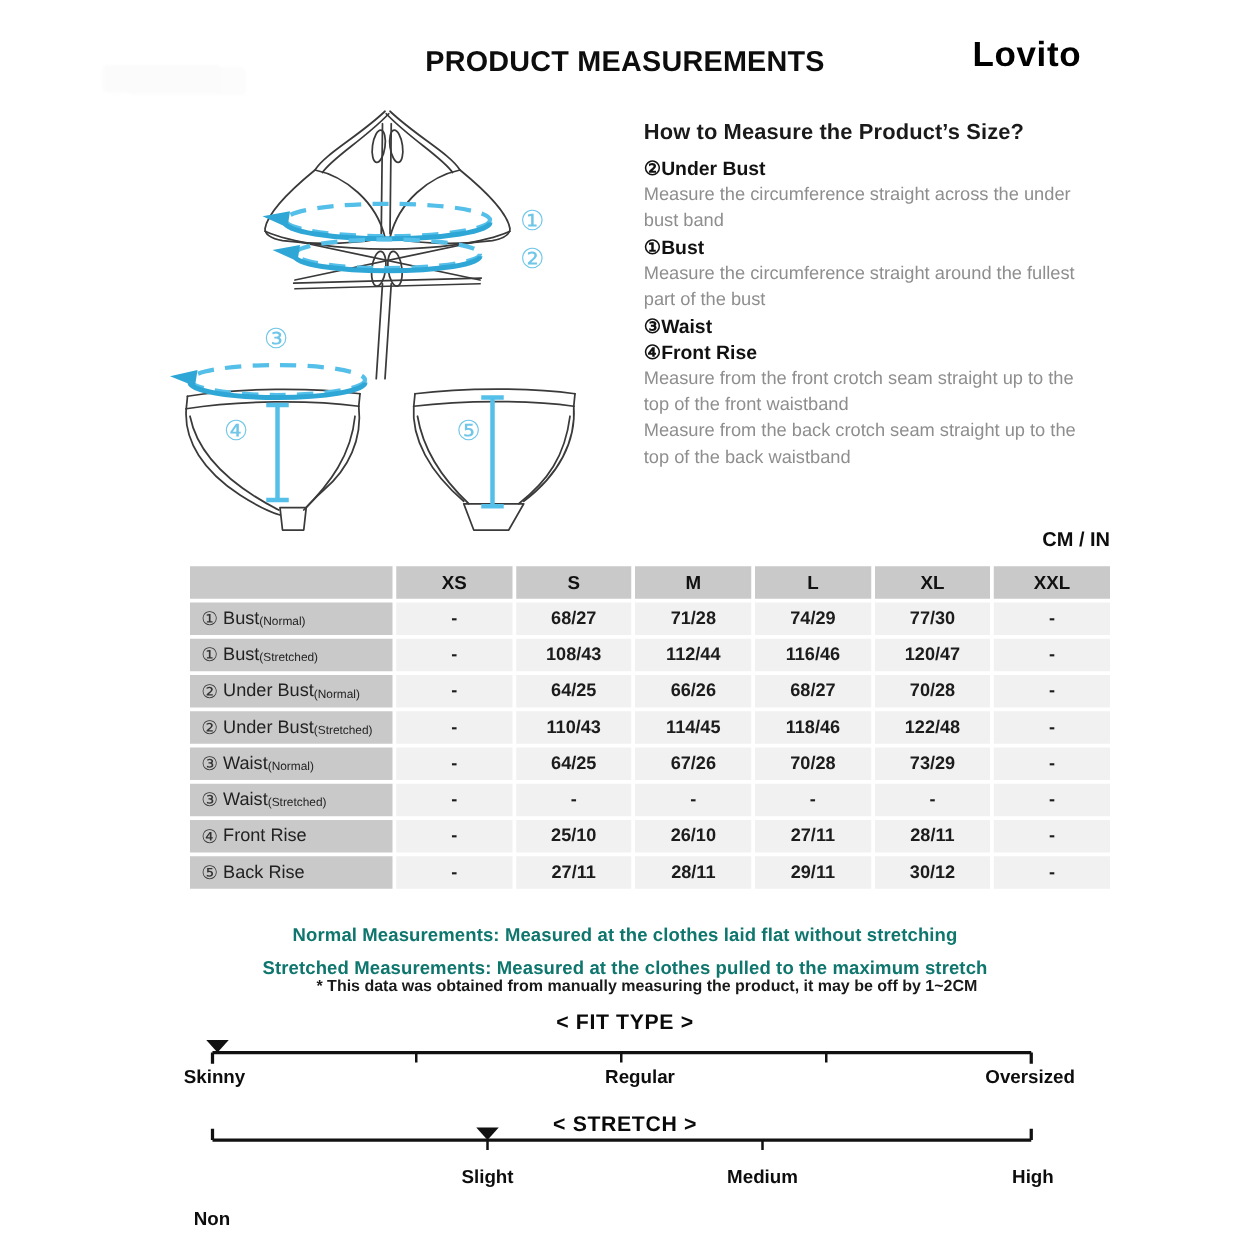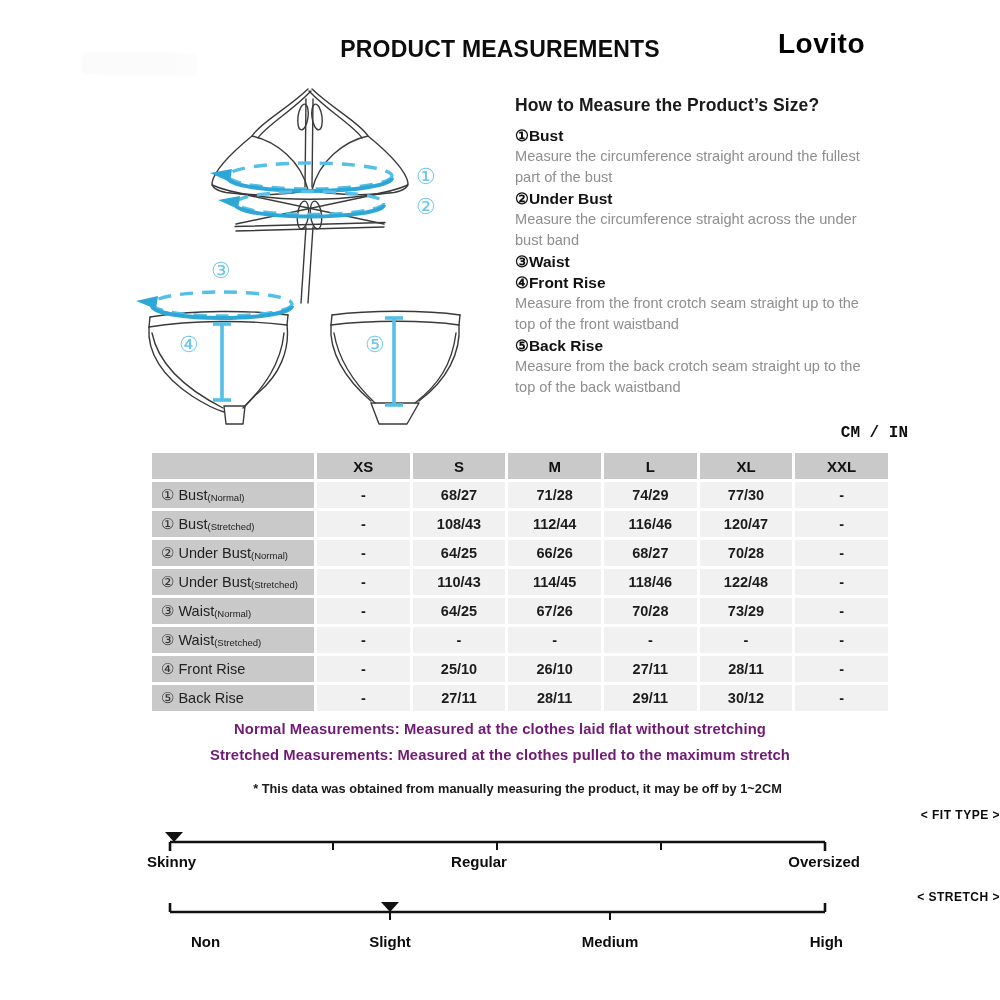--- a/index.html
+++ b/index.html
@@ -23,25 +23,25 @@
   
   .size-table { display:grid; grid-template-columns:162px repeat(6, 1fr); gap:3px; width:780px; }
   .size-table .cell { height:26px; display:flex; align-items:center; justify-content:center;
                       font-size:14.5px; background:#f1f1f1; font-weight:700; color:#1c1c1c; }
   .size-table .hcell { background:#c9c9c9; font-weight:700; font-size:15px; color:#111; }
   .size-table .lcell { background:#c9c9c9; justify-content:flex-start; padding-left:9px; font-weight:400; color:#222; }
   .size-table .lcell .circ-num { font-size:15px; margin-right:4px; color:#333; }
   .size-table .lcell .variant { font-size:9.5px; color:#222; padding-top:4px; }
 
   
-  .note-line { width:1000px; text-align:center; font-size:14.8px; font-weight:700; color:#701a75; letter-spacing:0.1px; }
+  .note-line { width:1000px; text-align:center; font-size:14.8px; font-weight:700; color:#0f766e; letter-spacing:0.1px;margin-top:20px; }
   .disclaimer { width:1000px; text-align:center; font-size:12.8px; font-weight:700; color:#1a1a1a;padding-left:35px; }
 
   
-  .scale-title { width:1000px; text-align:right; font-size:12px; font-weight:800; letter-spacing:0.5px; color:#0a0a0a; }
+  .scale-title { width:1000px; text-align:center; font-size:17px; font-weight:800; letter-spacing:0.5px; color:#0a0a0a; }
   .scale-label { font-size:15px; font-weight:700; color:#0d0d0d; }
   .center-x { transform:translateX(-50%); }
 
   
   .diagram-num { font-size:22px; color:#6fc6e8; line-height:22px; }
 </style>
 </head>
 <body>
 
 <div id="page">
@@ -125,41 +125,40 @@
   <span class="abs diagram-num" style="left:416px; top:166px;">①</span>
   <span class="abs diagram-num" style="left:416px; top:196px;">②</span>
   <span class="abs diagram-num" style="left:211px; top:260px;">③</span>
   <span class="abs diagram-num" style="left:179px; top:334px;">④</span>
   <span class="abs diagram-num" style="left:365px; top:334px;">⑤</span>
 
   <div class="abs instructions" style="left:515px; top:95px;">
     <h2>How to Measure the Product’s Size?</h2>
 
     <div class="instr-item">
+      <div class="item-head"><span>②</span><span>Under Bust</span></div>
+      <div class="item-desc">Measure the circumference straight across the under bust band</div>
+    </div>
+    <div class="instr-item">
       <div class="item-head"><span>①</span><span>Bust</span></div>
       <div class="item-desc">Measure the circumference straight around the fullest part of the bust</div>
     </div>
     <div class="instr-item">
-      <div class="item-head"><span>②</span><span>Under Bust</span></div>
-      <div class="item-desc">Measure the circumference straight across the under bust band</div>
-    </div>
-    <div class="instr-item">
       <div class="item-head"><span>③</span><span>Waist</span></div>
     </div>
     <div class="instr-item">
       <div class="item-head"><span>④</span><span>Front Rise</span></div>
       <div class="item-desc">Measure from the front crotch seam straight up to the top of the front waistband</div>
     </div>
     <div class="instr-item">
-      <div class="item-head"><span>⑤</span><span>Back Rise</span></div>
       <div class="item-desc">Measure from the back crotch seam straight up to the top of the back waistband</div>
     </div>
   </div>
 
-  <div class="abs unit-label" style="left:808px; top:424px; width:100px; text-align:right;font-family:Liberation Mono, monospace;">CM / IN</div>
+  <div class="abs unit-label" style="left:788px; top:424px; width:100px; text-align:right;">CM / IN</div>
 
   <div class="abs size-table" style="left:108px; top:453px;padding-left:44px;">
     <div class="cell hcell"></div>
     <div class="cell hcell">XS</div>
     <div class="cell hcell">S</div>
     <div class="cell hcell">M</div>
     <div class="cell hcell">L</div>
     <div class="cell hcell">XL</div>
     <div class="cell hcell">XXL</div>
 
@@ -268,30 +267,30 @@
   <svg class="abs" style="left:150px; top:830px;" width="720" height="26" viewBox="0 0 720 26">
     <line x1="20" y1="12" x2="675" y2="12" stroke="#111" stroke-width="2.6"></line>
     <line x1="20" y1="12" x2="20" y2="21" stroke="#111" stroke-width="2.6"></line>
     <line x1="675" y1="12" x2="675" y2="21" stroke="#111" stroke-width="2.6"></line>
     <line x1="183" y1="12" x2="183" y2="20" stroke="#111" stroke-width="2"></line>
     <line x1="347" y1="12" x2="347" y2="20" stroke="#111" stroke-width="2"></line>
     <line x1="511" y1="12" x2="511" y2="20" stroke="#111" stroke-width="2"></line>
     <polygon points="15,2 33,2 24,12" fill="#111"></polygon>
   </svg>
   <span class="abs scale-label" style="left:147px; top:853px;">Skinny</span>
-  <span class="abs scale-label center-x" style="left:479px; top:853px;">Regular</span>
+  <span class="abs scale-label center-x" style="left:512px; top:853px;">Regular</span>
   <span class="abs scale-label" style="right:140px; top:853px;">Oversized</span>
 
   <div class="abs scale-title" style="left:0; top:890px;">&lt; STRETCH &gt;</div>
   <svg class="abs" style="left:150px; top:898px;" width="720" height="26" viewBox="0 0 720 26">
     <line x1="20" y1="14" x2="675" y2="14" stroke="#111" stroke-width="2.6"></line>
     <line x1="20" y1="14" x2="20" y2="5" stroke="#111" stroke-width="2.6"></line>
     <line x1="675" y1="14" x2="675" y2="5" stroke="#111" stroke-width="2.6"></line>
     <line x1="240" y1="14" x2="240" y2="22" stroke="#111" stroke-width="2"></line>
     <line x1="460" y1="14" x2="460" y2="22" stroke="#111" stroke-width="2"></line>
     <polygon points="231,4 249,4 240,14" fill="#111"></polygon>
   </svg>
-  <span class="abs scale-label" style="left:155px; top:933px;margin-left:36px;">Non</span>
+  <span class="abs scale-label" style="left:155px; top:967px;">Non</span>
   <span class="abs scale-label center-x" style="left:390px; top:933px;">Slight</span>
   <span class="abs scale-label center-x" style="left:610px; top:933px;">Medium</span>
   <span class="abs scale-label" style="right:157px; top:933px;">High</span>
 
 </div>
 
 </body></html>

